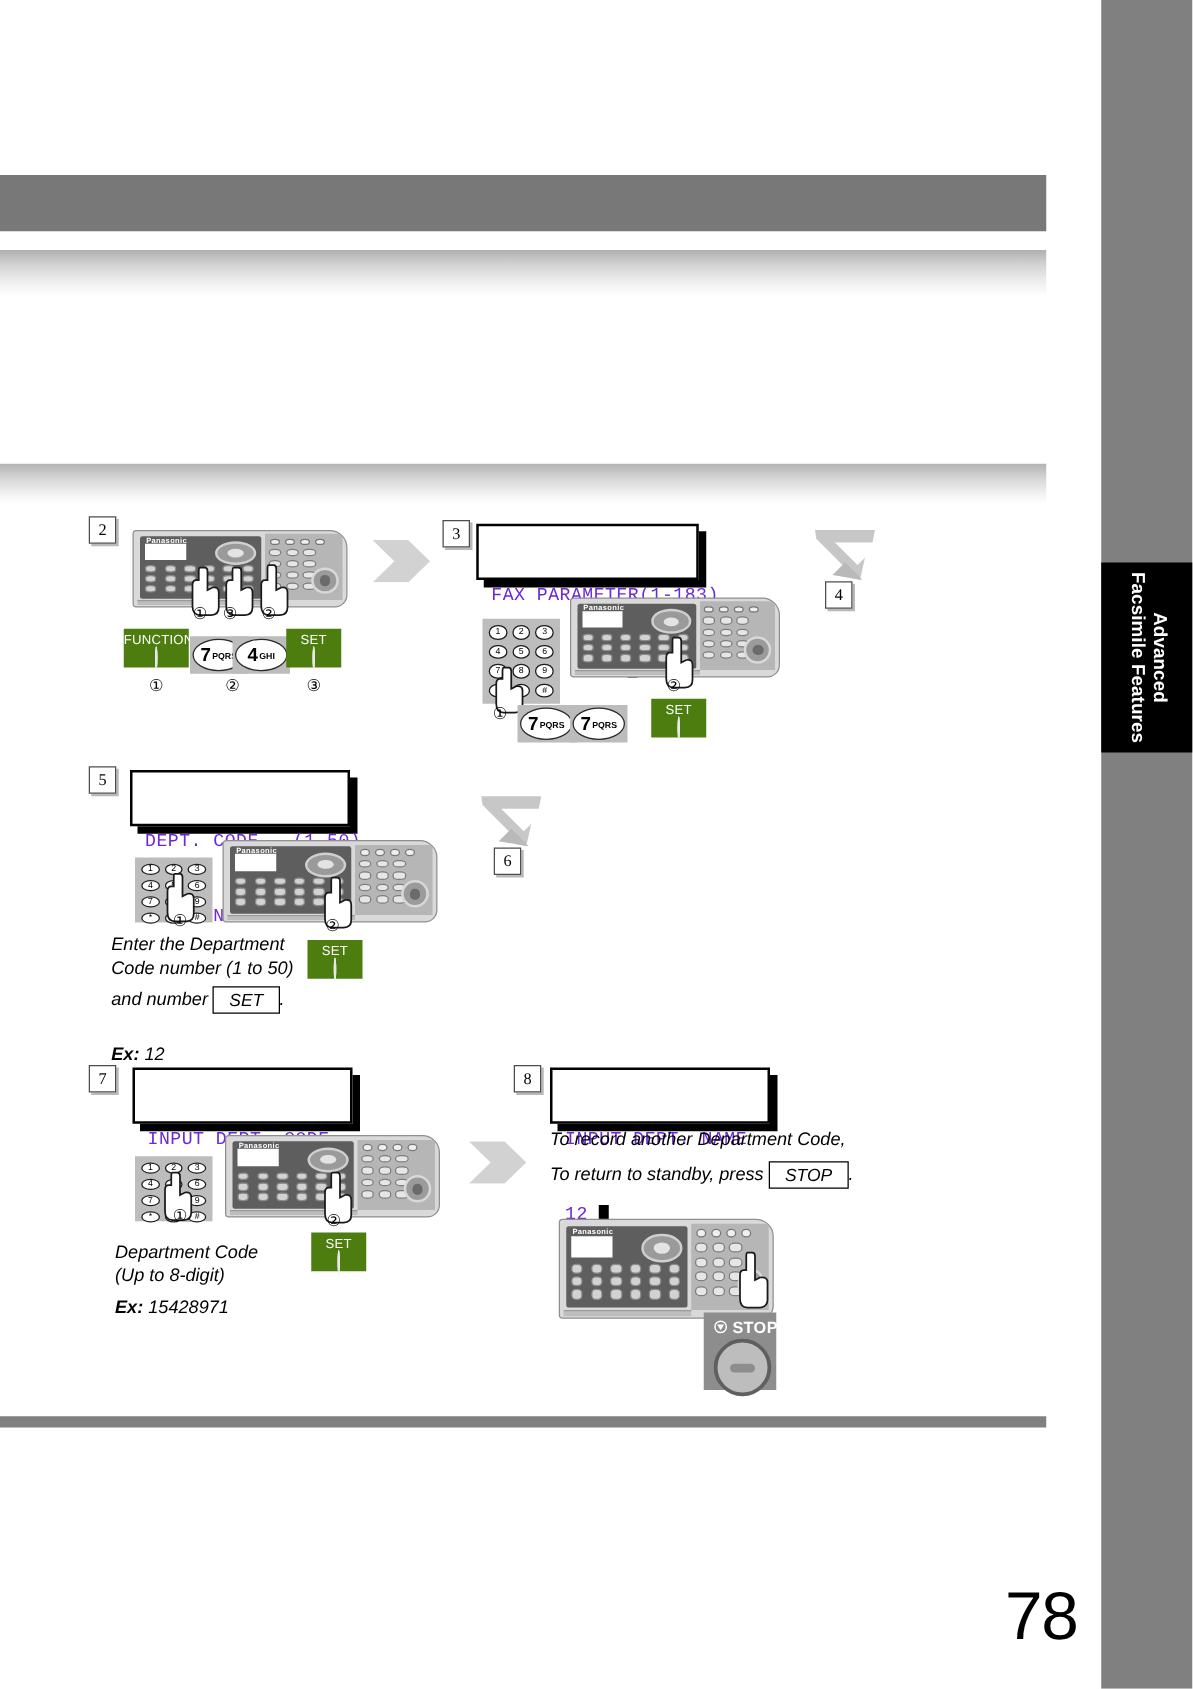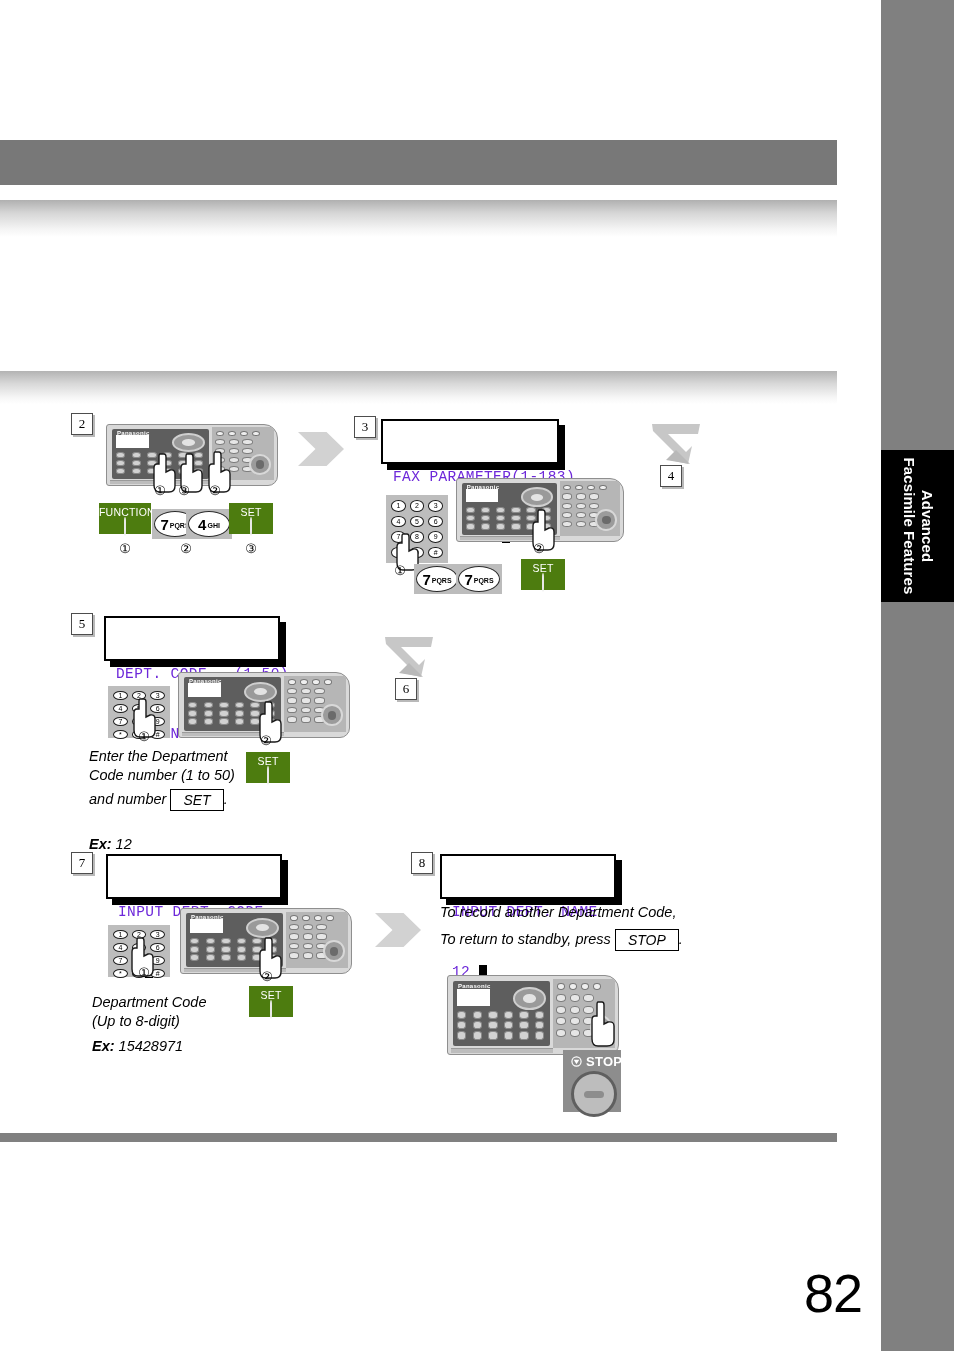--- a/index.html
+++ b/index.html
@@ -378,21 +378,21 @@
   <div class="rail-tab-text">
     <span>Advanced</span><br>
     <span>Facsimile Features</span>
   </div>
 </div>
 
 <div class="top-bar-dark"></div>
 <div class="fade-bar-1"></div>
 <div class="fade-bar-2"></div>
 <div class="bottom-rule"></div>
-<div class="page-number">82</div>
+<div class="page-number">78</div>
 
 <div class="step-badge" style="left:71px; top:413px;">2</div>
 
 <div class="fax" style="left:106px; top:424px; width:170px; height:60px;">
   <div class="panel-left">
     <div class="brand">Panasonic</div>
     <div class="lcdwin"></div>
     <div class="navpad"></div>
     <div class="keys-left">
       <i></i>

